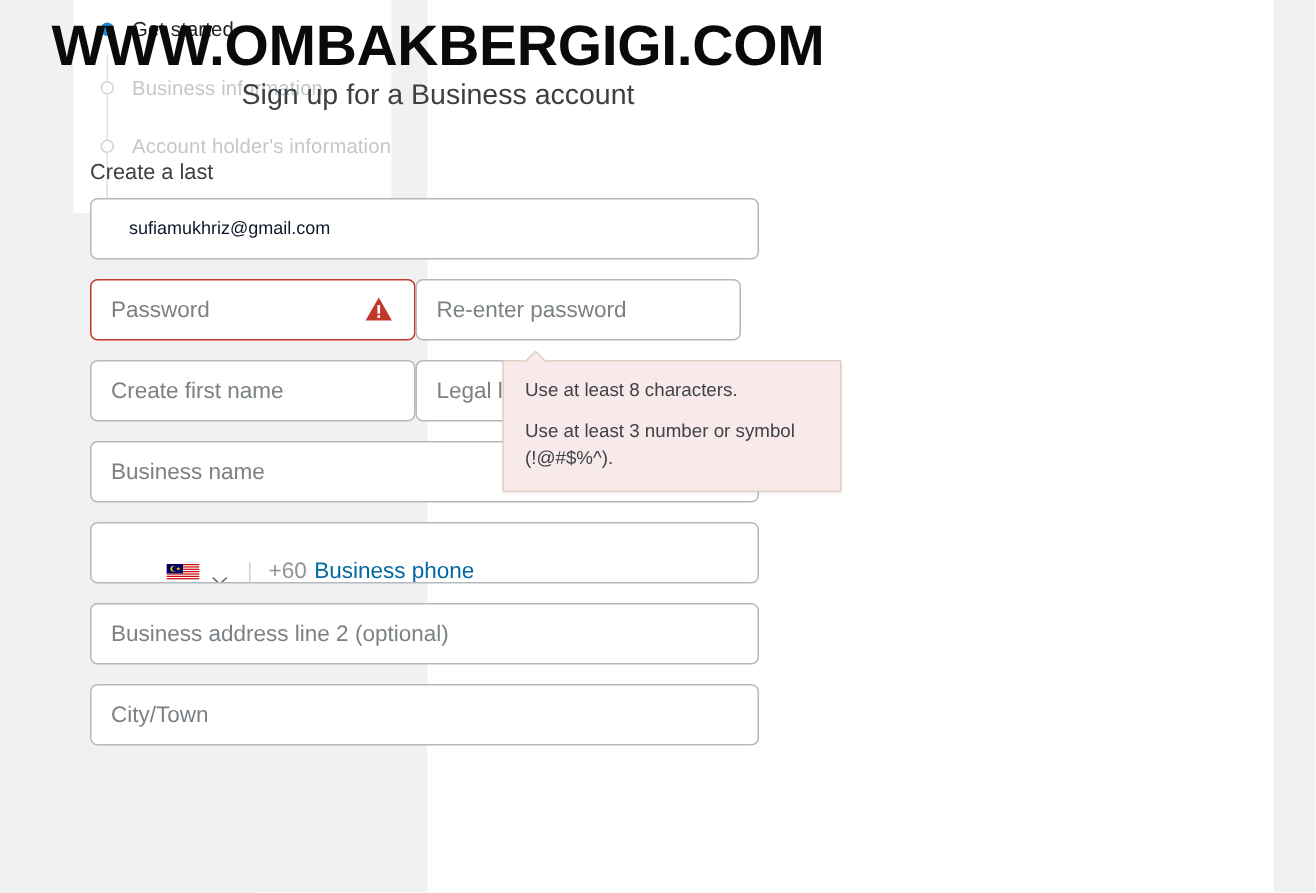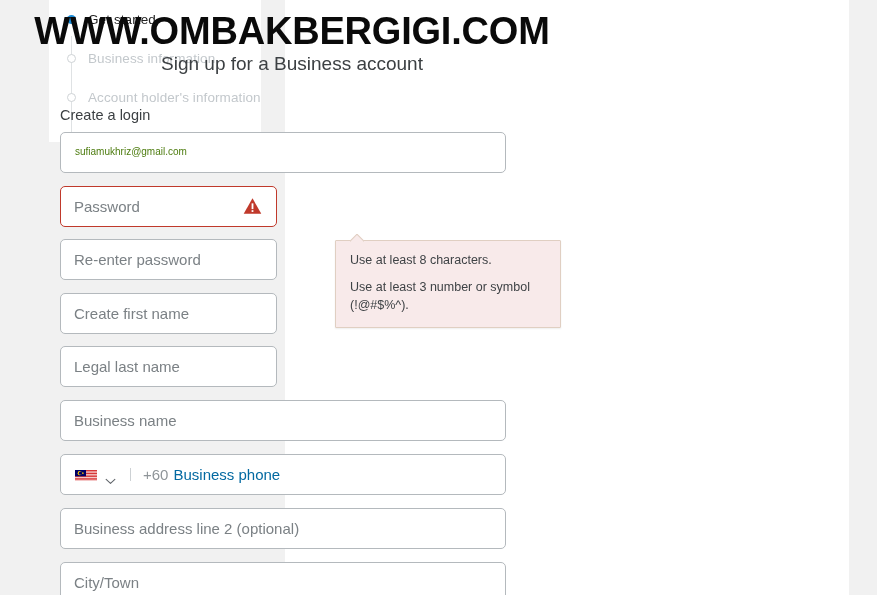--- a/index.html
+++ b/index.html
@@ -147,31 +147,29 @@
     align-items: center;
     margin-bottom: 13px;
   }
   .field .ph {
     font-size: 15px;
     color: #7b8185;
     padding-left: 13px;
     line-height: 1;
   }
   .field .val {
-    font-size: 10px;
-    color: #4d7c0f;
-    padding-left: 14px;
+    font-size: 12px;
+    color: #0f172a;
+    padding-left: 25px;
     line-height: 1;
   }
 
   .row {
     display: flex;
-    gap: 12px;
     margin-bottom: 13px;
-    flex-direction: column;
   }
   .row .field {
     width: 217px;
     margin-bottom: 0;
   }
 
   .field.error {
     border: 1px solid #c0392b;
   }
   .warn-icon {
@@ -187,23 +185,24 @@
   
   .phone-field {
     position: relative;
     box-sizing: border-box;
     width: 446px;
     height: 41px;
     border: 1px solid #b4b9bd;
     border-radius: 5px;
     background: #fff;
     display: flex;
-    align-items: center;
+    align-items: flex-end;
     margin-bottom: 13px;
     overflow: hidden;
+    padding-left: 36px;
   }
   .cc-select {
     width: 70px;
     display: flex;
     align-items: center;
     justify-content: center;
     gap: 8px;
     border-right: 1px solid #cdd1d4;
     box-sizing: border-box;
   }
@@ -308,21 +307,21 @@
       </div>
 
     </div>
   </div>
 
   <div class="site-title">WWW.OMBAKBERGIGI.COM</div>
   <div class="site-subtitle">Sign up for a Business account</div>
 
   <div class="form">
 
-    <div class="section-label">Create a login</div>
+    <div class="section-label">Create a last</div>
 
     <div class="field">
       <span class="val">sufiamukhriz@gmail.com</span>
     </div>
 
     <div class="row">
 
       <div class="field error">
         <span class="ph">Password</span>
         <span class="warn-icon">

